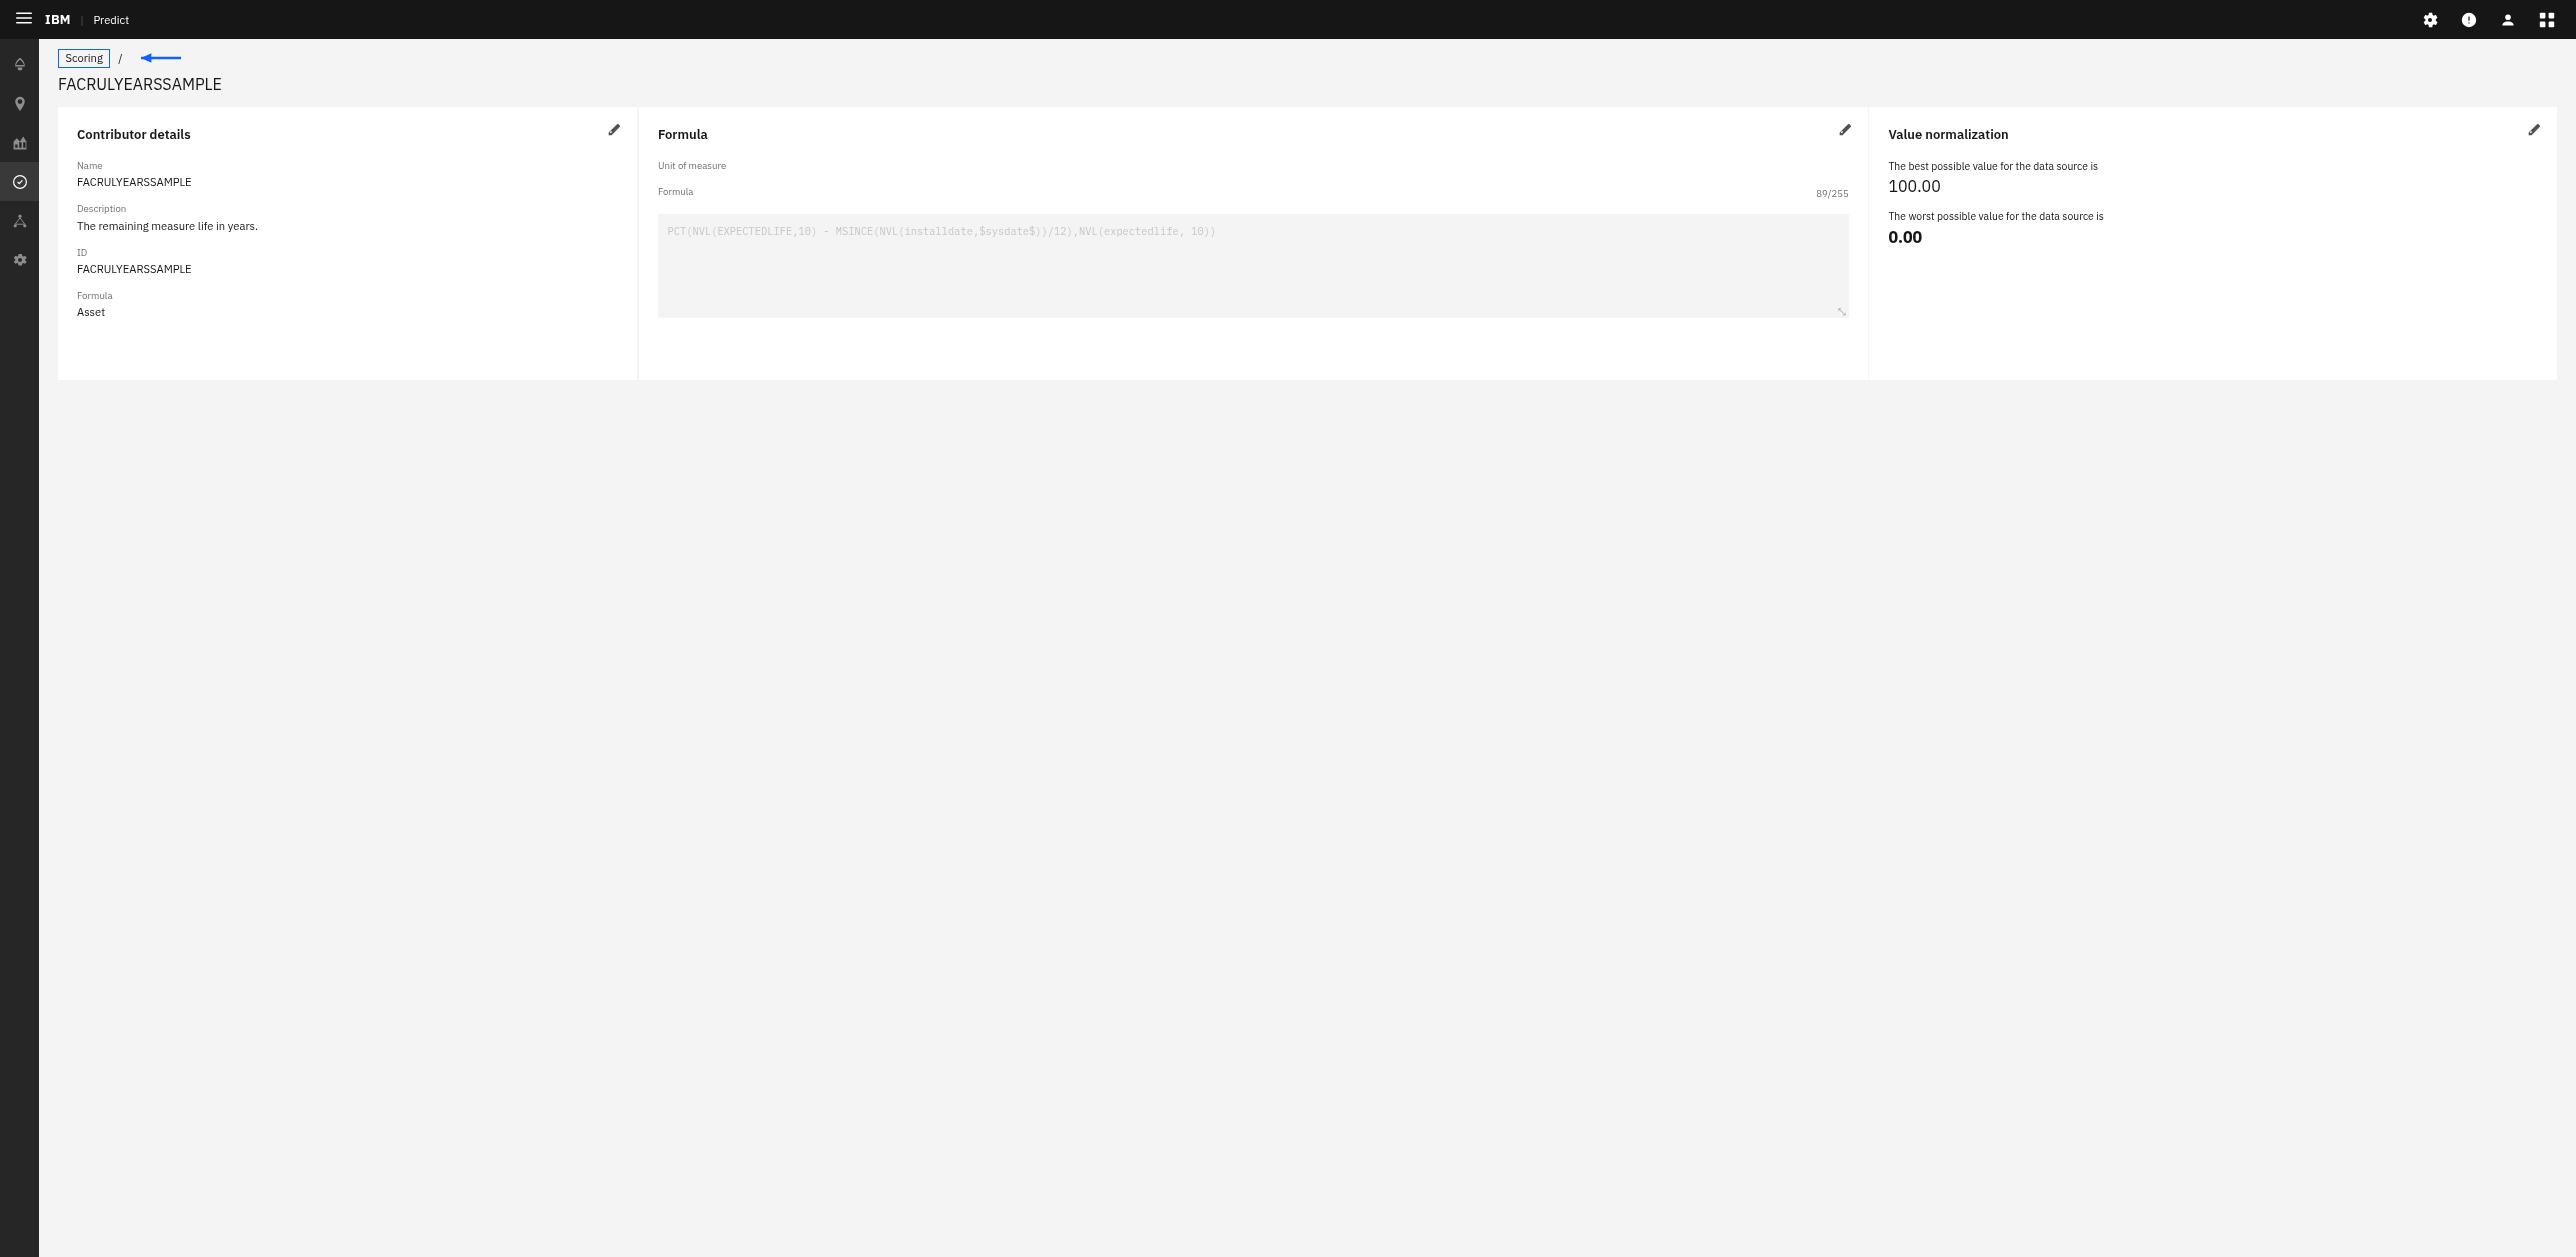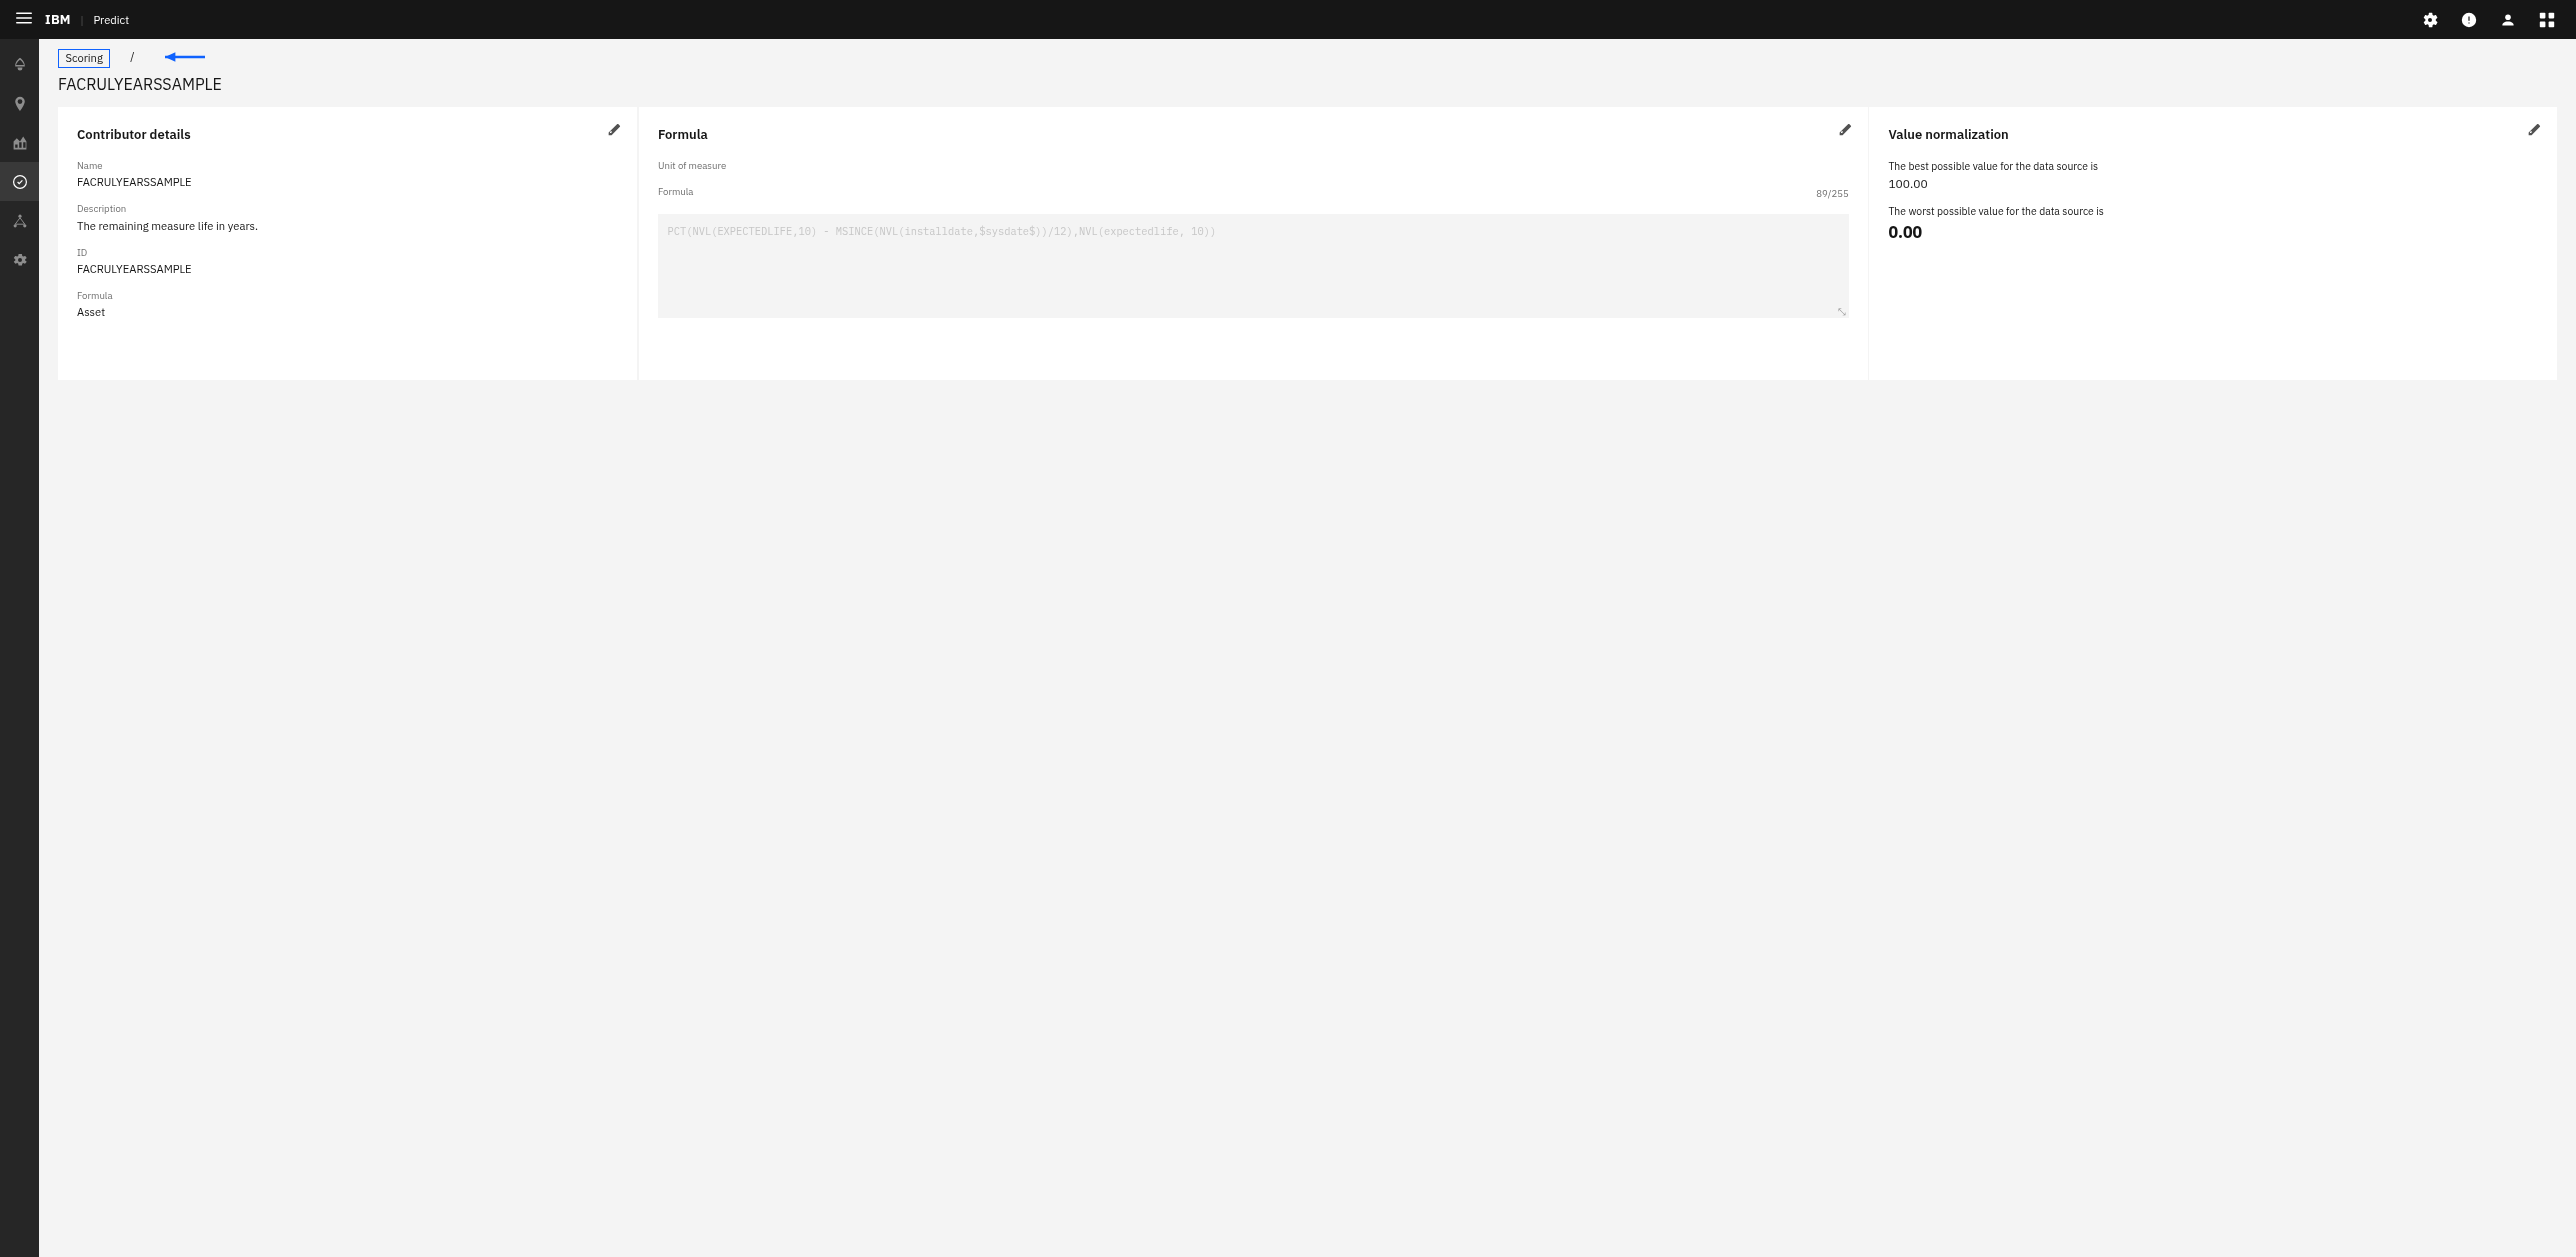--- a/index.html
+++ b/index.html
@@ -95,22 +95,22 @@
       margin-left: 39px;
       min-height: calc(100vh - 39px);
       background: #f4f4f4;
     }
 
     
     .breadcrumb-bar {
       background: #f4f4f4;
       padding: 9.6px 19px 0 19px;
       display: flex;
-      align-items: flex-start;
-      gap: 20px;
+      align-items: center;
+      gap: 8px;
     }
     .breadcrumb-link {
       color: #161616;
       font-size: 11.2px;
       cursor: pointer;
       border: 1.6px solid #0f62fe;
       padding: 1.6px 6.4px;
       display: inline-block;
     }
     .breadcrumb-separator {
@@ -218,21 +218,21 @@
     
     .norm-card {
       flex: 1.2;
     }
     .norm-best-label {
       font-size: 10.4px;
       color: #161616;
       margin-bottom: 3.2px;
     }
     .norm-best-value {
-      font-size: 12px;
+      font-size: 16px;
       font-weight: 400;
       color: #161616;
       margin-bottom: 13px;
     }
     .norm-worst-label {
       font-size: 10.4px;
       color: #161616;
       margin-bottom: 3.2px;
     }
     .norm-worst-value {

